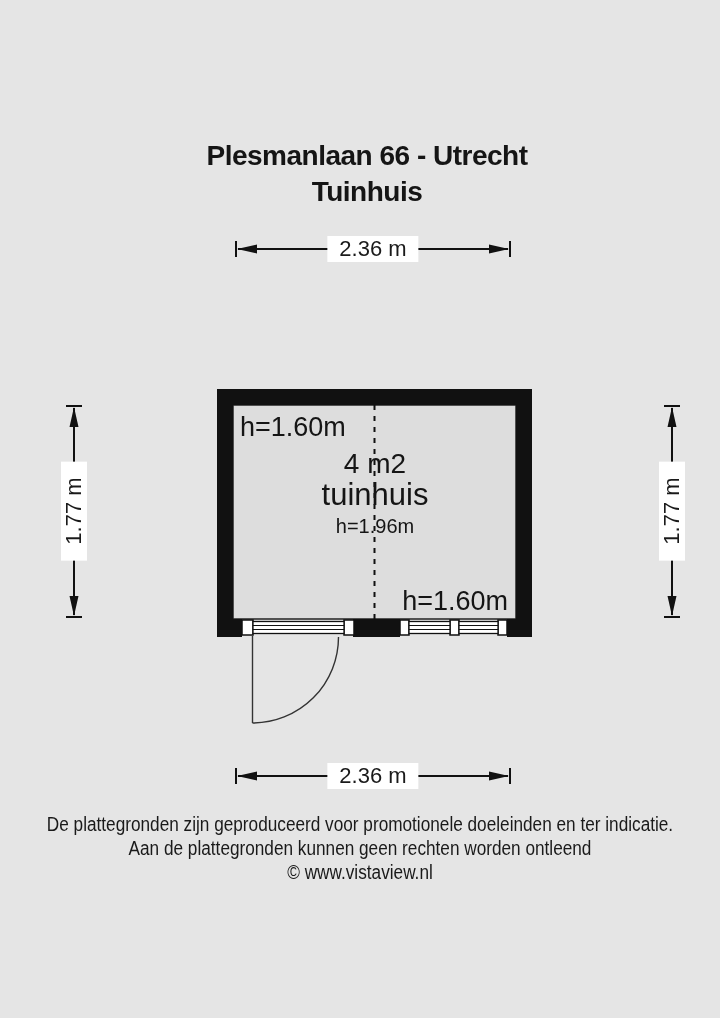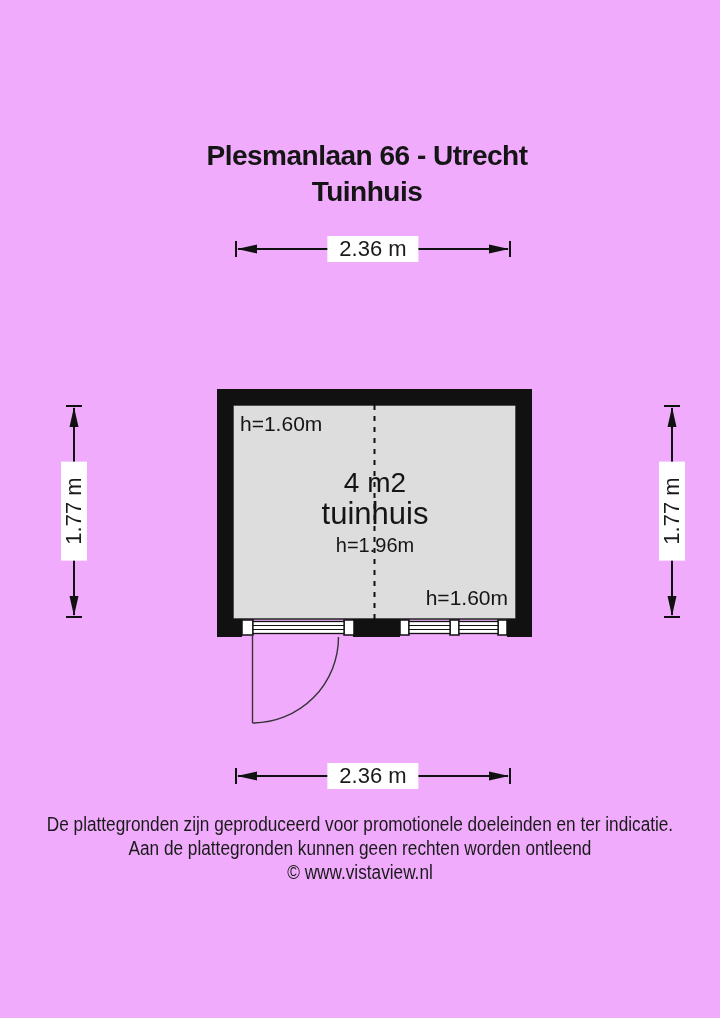--- a/index.html
+++ b/index.html
@@ -1,34 +1,34 @@
 <!DOCTYPE html>
 <html><head>
 <meta charset="utf-8">
 <style>
   html,body { margin:0; padding:0; background:#fff; }
   .page {
-    position:relative; width:720px; height:1018px; background:#f0abfc;
+    position:relative; width:720px; height:1018px; background:#e5e5e5;
     font-family:"Liberation Sans", sans-serif; color:#1a1a1a; overflow:hidden;
   }
   .title-block {
     position:absolute; top:138px; left:2px; width:730px;
     text-align:center; font-weight:bold; font-size:28px; line-height:36px;
     letter-spacing:-0.5px; color:#151515;
   }
   .plan-svg { position:absolute; left:0; top:0; width:720px; height:1018px; }
   .dim-label {
     position:absolute; background:#ffffff; padding:0 12px;
     font-size:22px; white-space:nowrap; color:#1a1a1a;
     transform:translate(-50%,-50%);
   }
   .dim-label.vertical { transform:translate(-50%,-50%) rotate(-90deg); padding:0 16px; }
-  .room-text { position:absolute; font-size:21px; color:#151515; white-space:nowrap; }
+  .room-text { position:absolute; font-size:27px; color:#151515; white-space:nowrap; }
   .room-center {
-    position:absolute; left:375px; top:468px; transform:translateX(-50%);
+    position:absolute; left:375px; top:449px; transform:translateX(-50%);
     text-align:center; color:#151515; white-space:nowrap;
   }
   .room-center .area   { font-size:28px; line-height:30px; }
   .room-center .rname  { font-size:31px; line-height:32px; }
   .room-center .rheight{ font-size:20px; line-height:30px; }
   .footer-line {
     position:absolute; left:50%; white-space:nowrap; font-size:20px;
     line-height:24px; color:#1a1a1a;
     transform:translateX(-50%) scaleX(0.86);
   }

